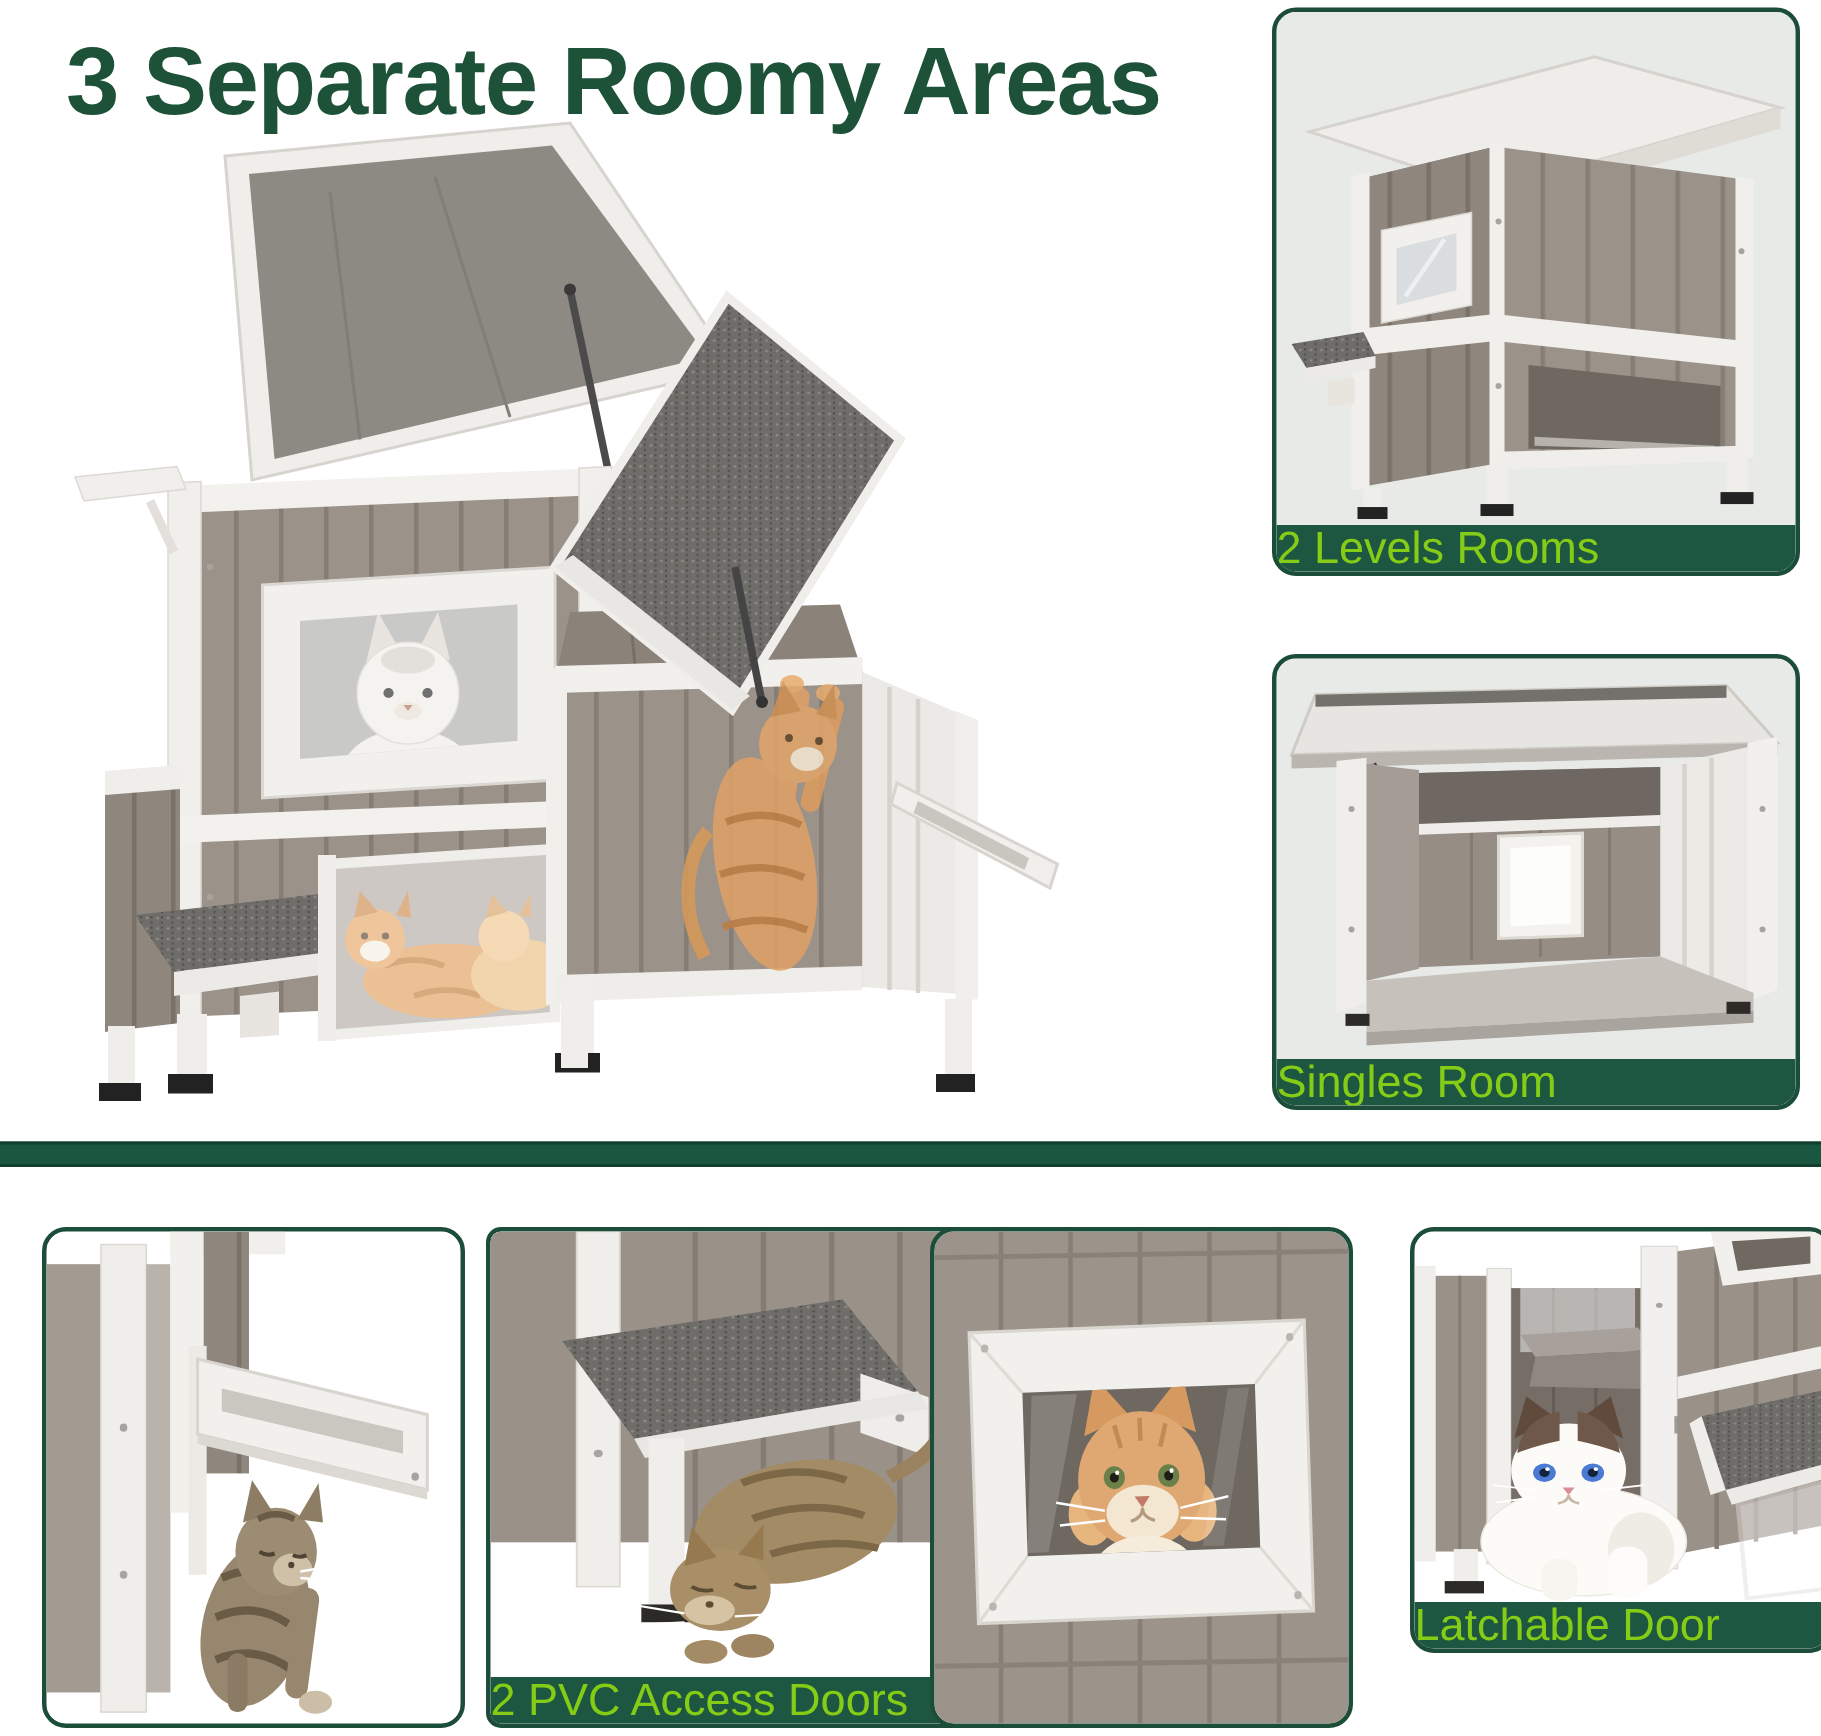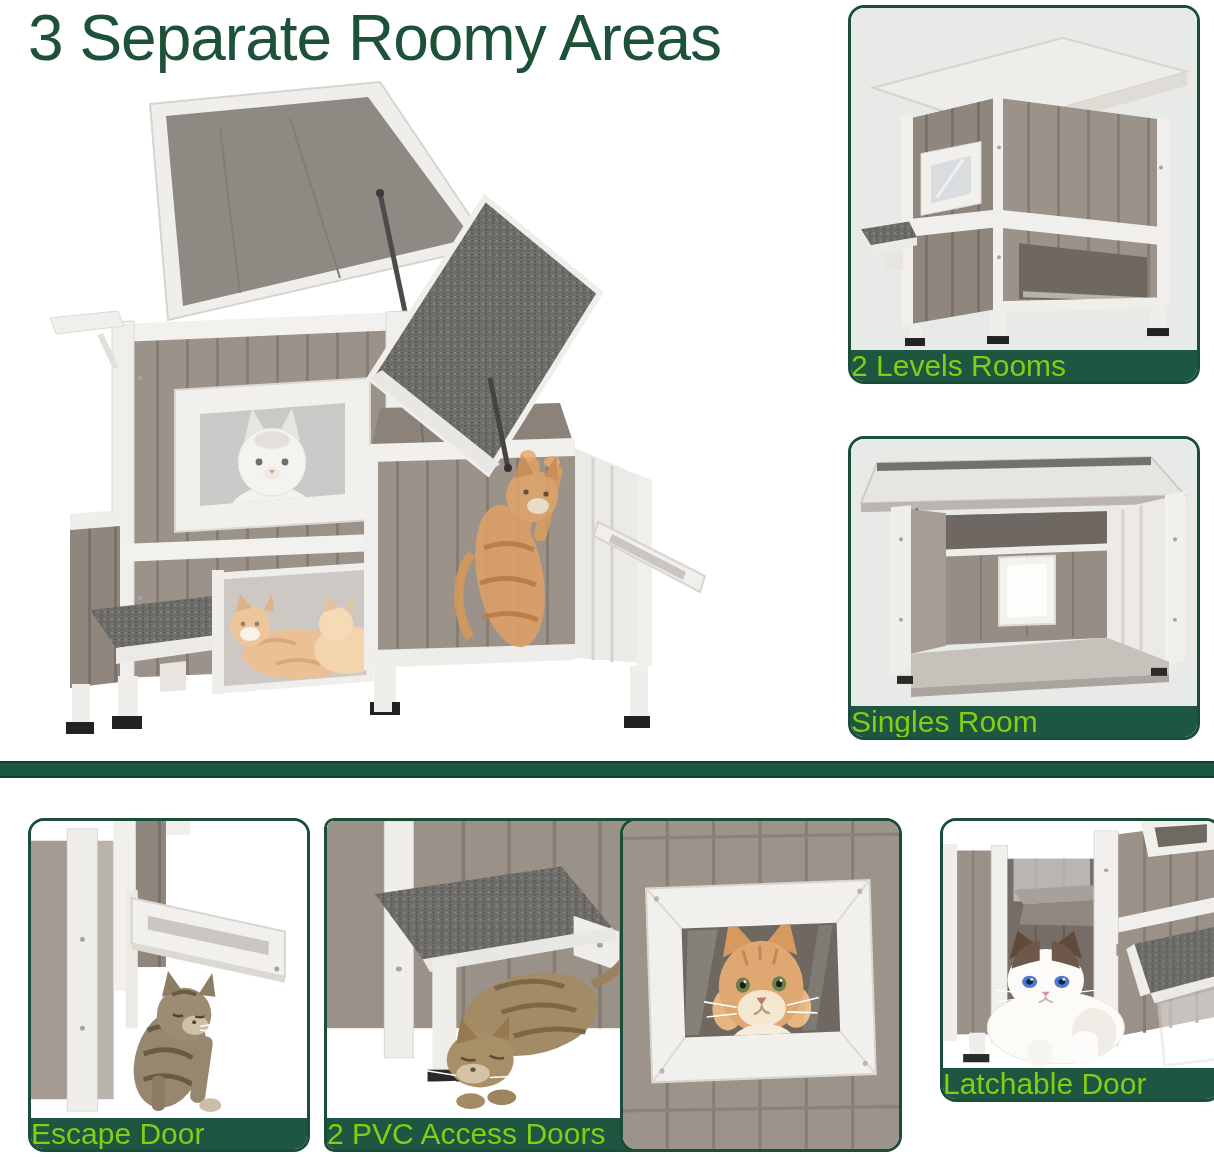--- a/index.html
+++ b/index.html
@@ -1,22 +1,22 @@
 <!DOCTYPE html>
 <html style="--title_green: #1d5238; --card_border: #1b4d38; --label_bar: #1d5741; --divider: #1a5740; --card_bg: #e9ebe8;"><head>
 <meta charset="utf-8">
 <style>
   html,body{margin:0;padding:0;}
   body{
     width:1214px;height:1157px;position:relative;overflow:hidden;
     background:#ffffff;font-family:"Liberation Sans", sans-serif;
   }
   .title{
-    position:absolute;left:28px;top:0px;margin:0;
-    font-size:64px;font-weight:normal;letter-spacing:-1px;line-height:76px;
+    position:absolute;left:28px;top:0px;margin:16px;
+    font-size:64px;font-weight:bold;letter-spacing:-1px;line-height:76px;
     color:var(--title_green,#1d5238);
   }
   .main-image{position:absolute;left:40px;top:78px;width:790px;height:665px;}
   .main-image svg{width:100%;height:100%;display:block;}
   .card{
     position:absolute;box-sizing:border-box;
     border:3px solid var(--card_border,#1b4d38);
     border-radius:16px;background:var(--card_bg,#e9ebe8);
     overflow:hidden;display:flex;flex-direction:column;
   }
@@ -310,21 +310,20 @@
         <path d="M140 176 q12 -6 24 0" stroke="#6a5b47" stroke-width="4" fill="none"></path>
         <ellipse cx="163" cy="207" rx="13" ry="10" fill="#cfc0a8"></ellipse>
         <path d="M141 196 q5 3 10 1" stroke="#4f4436" stroke-width="2.5" fill="none"></path>
         <path d="M163 198 q5 2 9 0" stroke="#4f4436" stroke-width="2.5" fill="none"></path>
         <circle cx="162" cy="204" r="2" fill="#4f4436"></circle>
         <line x1="168" y1="208" x2="194" y2="204" stroke="#ffffff" stroke-width="1.5"></line>
         <line x1="168" y1="212" x2="194" y2="214" stroke="#ffffff" stroke-width="1.5"></line>
       </g>
     </svg>
   </div>
-  <div class="card-label">Escape Door</div>
 </div>
 
 <div class="card" id="b2">
   <div class="card-img">
     <svg viewBox="0 0 274 301" preserveAspectRatio="none">
       <rect width="274" height="301" fill="#ffffff"></rect>
       <rect x="0" y="0" width="274" height="210" fill="#9a9189"></rect>
       <line x1="114" y1="0" x2="114" y2="210" stroke="#857c74" stroke-width="3"></line>
       <line x1="152" y1="0" x2="152" y2="210" stroke="#857c74" stroke-width="3"></line>
       <line x1="190" y1="0" x2="190" y2="210" stroke="#857c74" stroke-width="3"></line>

